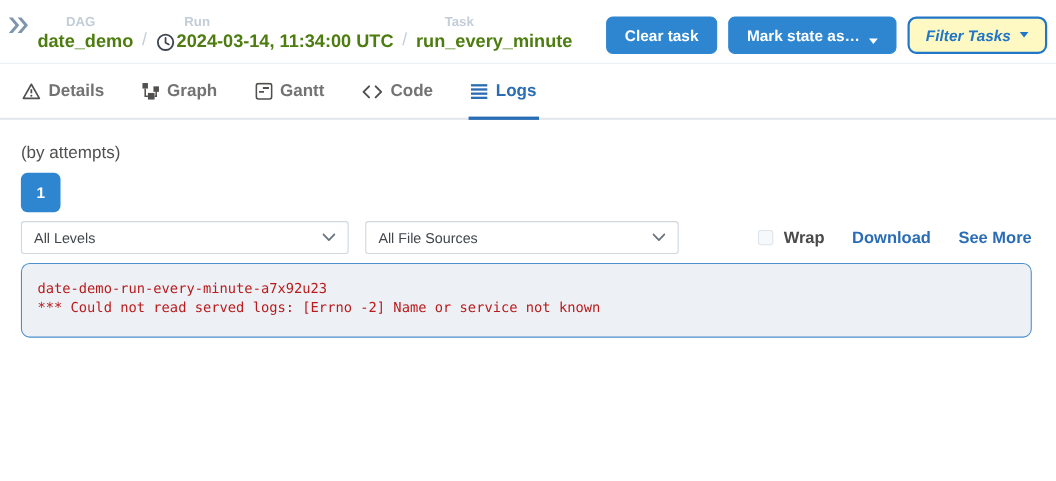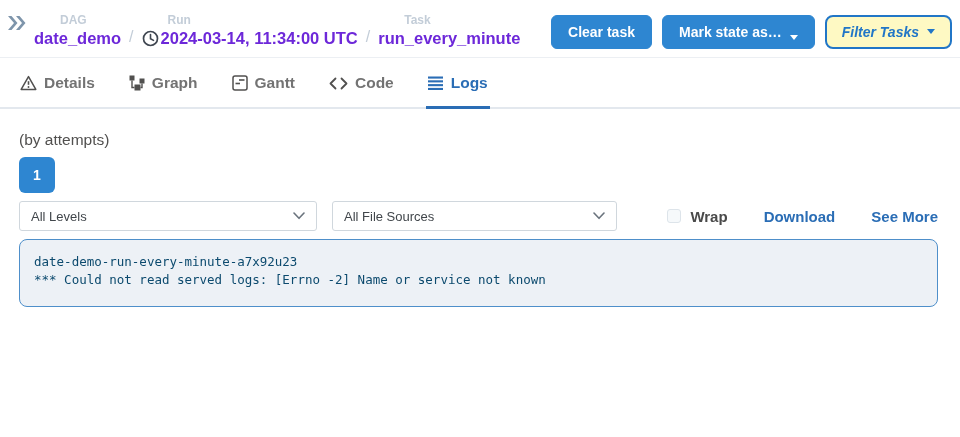--- a/index.html
+++ b/index.html
@@ -5,21 +5,21 @@
   * { box-sizing: border-box; margin: 0; padding: 0; }
   html,body { width: 960px; height: 437px; background: #ffffff; overflow: hidden;
     font-family: "Liberation Sans", sans-serif; }
 
   
   .header { display: flex; align-items: center; padding: 6px 8px 0 5px; height: 57px; }
   .crumbs { display: flex; align-items: flex-end; }
   .expand-btn { margin: -14px 6px 0 0; cursor: pointer; background: none; border: none; padding: 2px; }
   .crumb { display: flex; flex-direction: column; }
   .crumb-label { font-size: 12px; font-weight: 700; color: #c3cdd8; line-height: 13px; padding-left: 26px; }
-  .crumb-value { font-size: 16.5px; font-weight: 700; color: #6d28d9; line-height: 22px;
+  .crumb-value { font-size: 16.5px; font-weight: 700; color: #4d7c0f; line-height: 22px;
     display: flex; align-items: center; }
   .crumb-sep { font-size: 16px; color: #c3cdd8; margin: 0 8px; line-height: 24px; font-weight: 400; }
   .clock-icon { margin-right: 2px; display: inline-flex; }
 
   .header-actions { margin-left: auto; display: flex; align-items: center; gap: 10px; }
   .btn { font-family: "Liberation Sans", sans-serif; font-size: 14px; font-weight: 700;
     border-radius: 6px; cursor: pointer; display: inline-flex; align-items: center; }
   .btn-solid { background: #2e86d1; color: #ffffff; border: 1px solid #2e86d1; padding: 8px 16px; align-items: flex-end; }
   .btn-outline { background: #fef9c3; color: #2176c7; border: 2px solid #2176c7;
     padding: 7px 15px; border-radius: 8px; font-style: italic; }
@@ -45,31 +45,31 @@
     display: flex; align-items: center; justify-content: center; cursor: pointer;
     font-family: "Liberation Sans", sans-serif; }
 
   .filter-row { margin-top: 8px; display: flex; align-items: center; }
   .select { height: 30px; border: 1px solid #d0d7dd; border-radius: 3px; background: #fff;
     display: flex; align-items: center; justify-content: space-between;
     padding: 0 11px; font-size: 13px; color: #41464b; cursor: pointer; }
   .select-levels { width: 298px; }
   .select-sources { width: 285px; margin-left: 15px; }
 
-  .log-utils { margin-left: auto; display: flex; align-items: flex-end; gap: 36px; padding-left: 48px; }
+  .log-utils { margin-left: auto; display: flex; align-items: flex-end; gap: 25px; padding-left: 48px; }
   .wrap-group { display: flex; align-items: center; gap: 9px; cursor: pointer; }
   .checkbox { width: 14px; height: 14px; border: 1px solid #dde4ea; border-radius: 3px;
     background: #f6f9fb; }
   .wrap-label { font-size: 15px; font-weight: 700; color: #4a4a4a; }
   .util-link { font-size: 15px; font-weight: 700; color: #2a6db5; text-decoration: none; cursor: pointer; }
 
   .log-box { margin-top: 8px; border: 1px solid #4e8fca; border-radius: 8px;
     background: #edf1f6; padding: 13px 14px 17px;
     font-family: "DejaVu Sans Mono", monospace; font-size: 12.5px; line-height: 18px;
-    color: #0c4a6e; white-space: pre; }
+    color: #b91c1c; white-space: pre; }
 </style>
 </head>
 <body>
 
 <div class="header">
   <button class="expand-btn">
     <svg width="19" height="16" viewBox="0 0 19 16">
       <polygon points="1,1 4.5,1 10.5,8 4.5,15 1,15 7,8" fill="#7e95ab"></polygon>
       <polygon points="9,1 12.5,1 18.5,8 12.5,15 9,15 15,8" fill="#7e95ab"></polygon>
     </svg>

